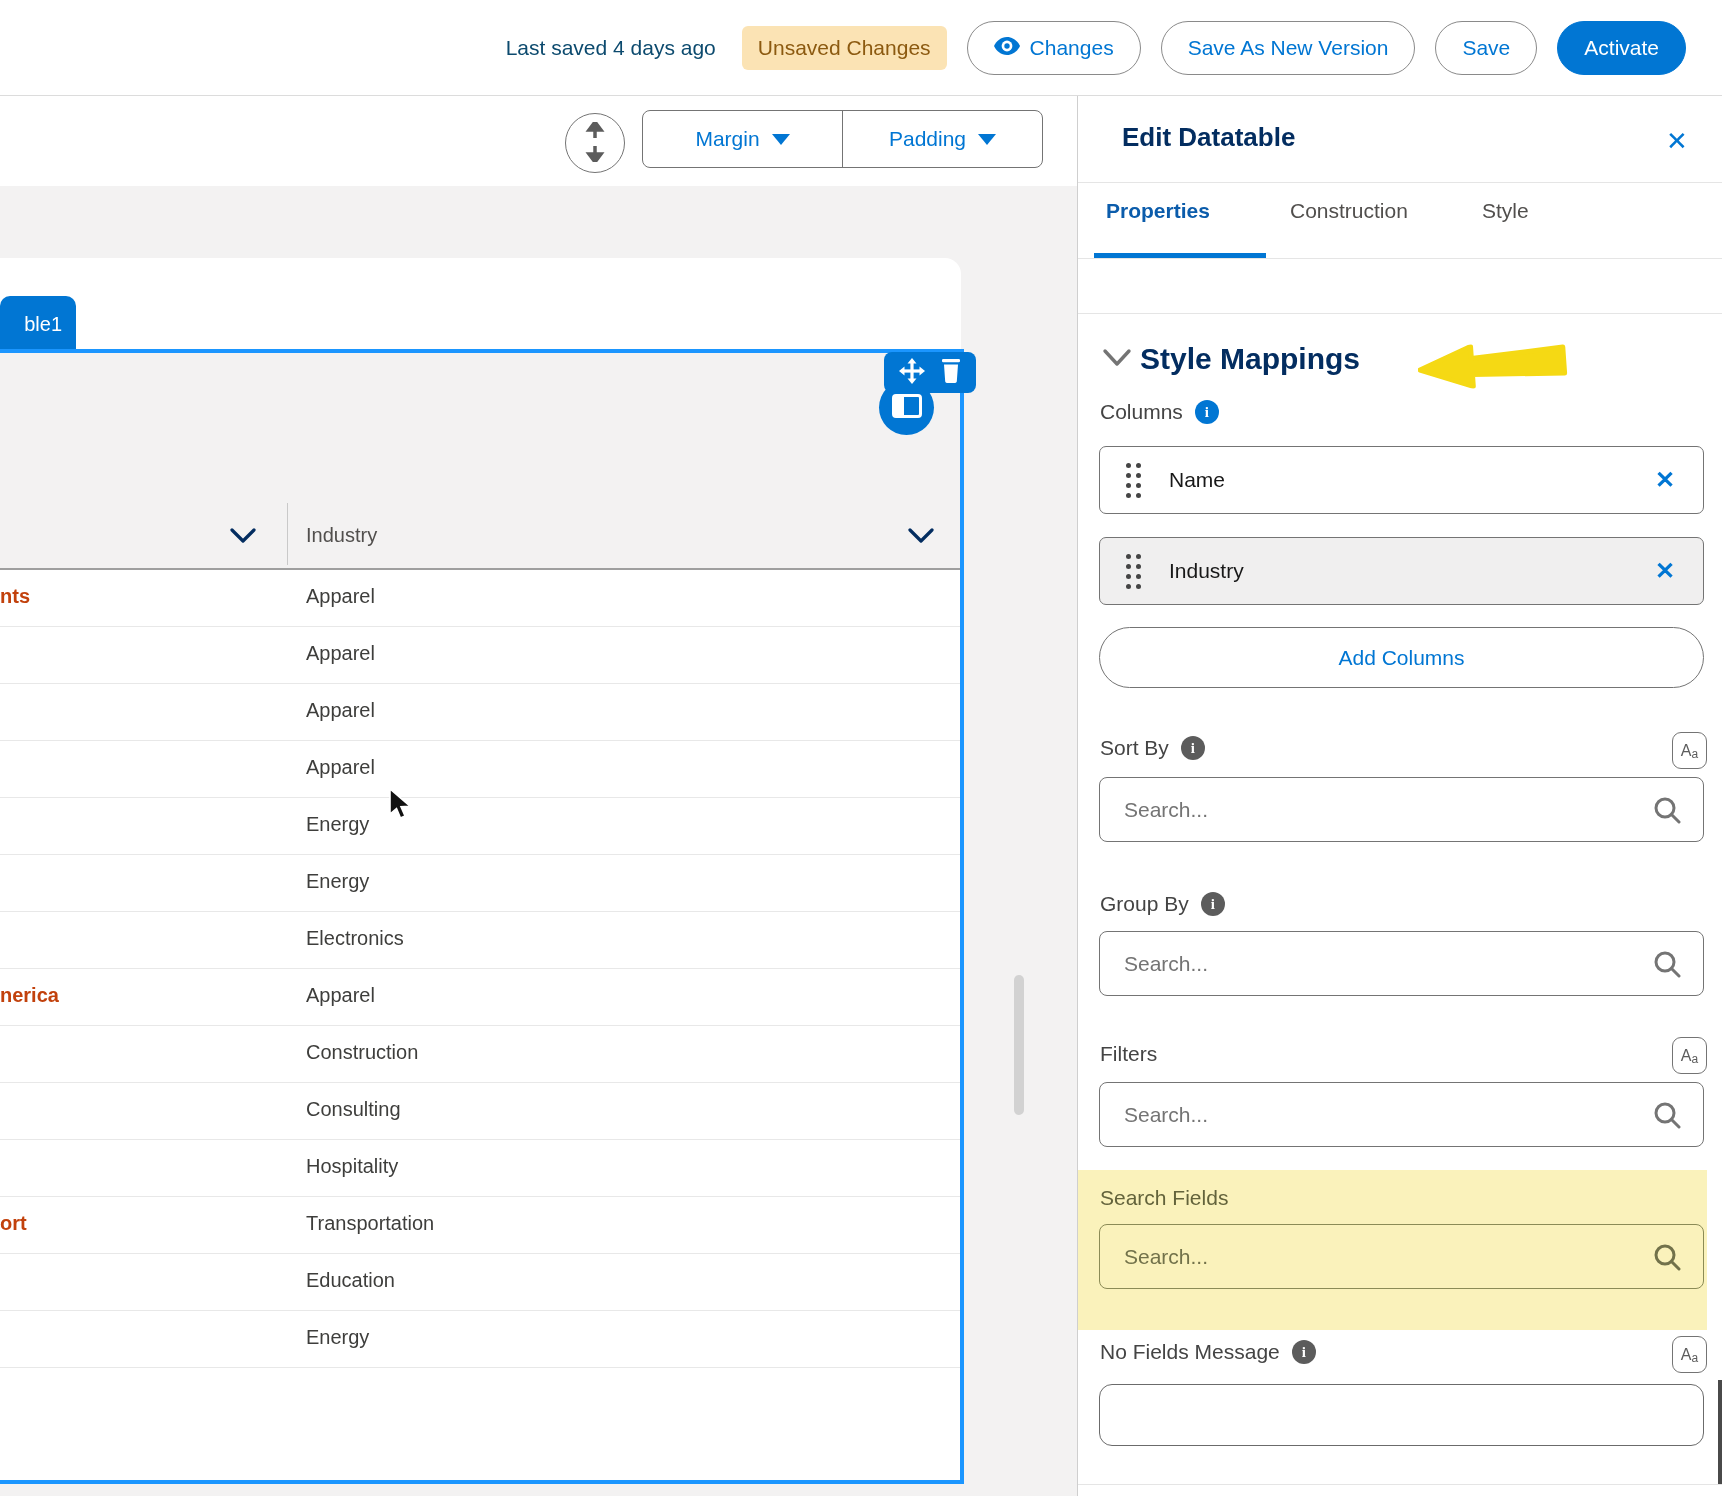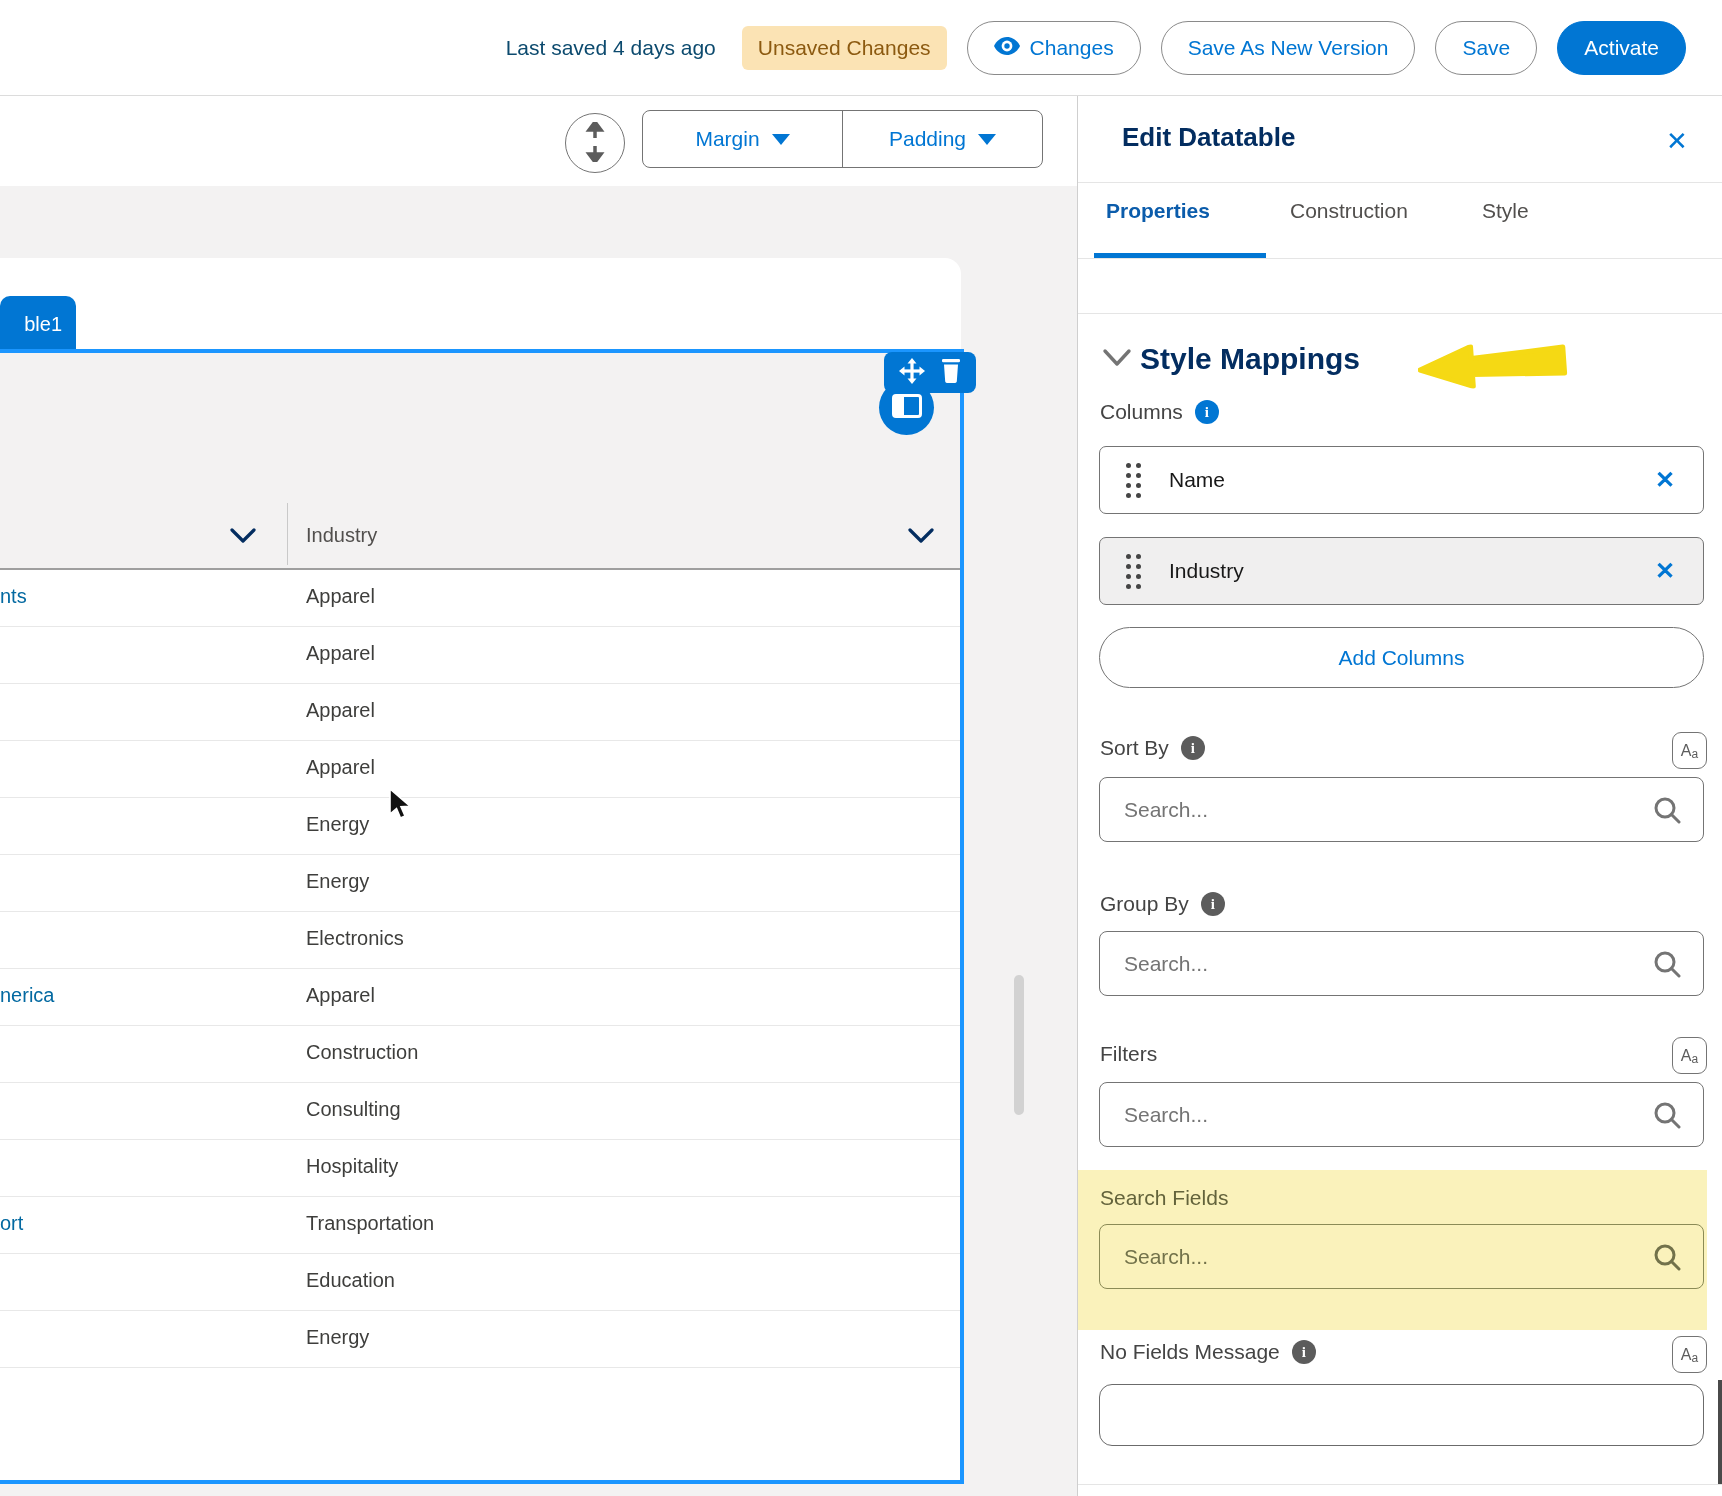--- a/index.html
+++ b/index.html
@@ -41,21 +41,21 @@
   .sel-right  { position:absolute; left:960px; top:349px; width:4px; height:1135px; background:#1b96ff; }
   .sel-bottom { position:absolute; left:0; top:1480px; width:964px; height:4px; background:#1b96ff; }
   .thead-zone { position:absolute; left:0; top:353px; width:960px; height:215px; background:#f3f2f2; }
   .thead-border { position:absolute; left:0; top:568px; width:960px; height:2px; background:#9f9f9f; }
   .col-divider { position:absolute; left:287px; top:503px; width:1px; height:62px; background:#c9c9c9; }
   .th-label { position:absolute; left:306px; top:524px; font-size:20px; font-weight:500; color:#514f4d; }
   .sort-chevron { position:absolute; }
   .rows { position:absolute; left:0; top:570px; width:960px; }
   .trow { position:relative; height:57px; border-bottom:1px solid #e8e8e8; background:#fff; }
   .trow .cell { position:absolute; left:306px; top:15px; font-size:20px; color:#3e3e3c; }
-  .trow .linkcell { position:absolute; left:0; top:15px; font-size:20px; font-weight:400; color:#0369a1; cursor:pointer; }
+  .trow .linkcell { position:absolute; left:0; top:15px; font-size:20px; font-weight:700; color:#c2410c; cursor:pointer; }
 
   .float-pill { position:absolute; left:884px; top:352px; width:92px; height:41px; background:#0176d3;
                 border-radius:8px; display:flex; align-items:center; justify-content:center; gap:16px; z-index:12; }
   .float-circle { position:absolute; left:879px; top:380px; width:55px; height:55px; background:#0176d3;
                   border-radius:50%; display:flex; align-items:center; justify-content:center; z-index:11; }
   .scroll-thumb { position:absolute; left:1014px; top:975px; width:10px; height:140px; background:#d2d2d2;
                   border-radius:5px; z-index:12; }
   .cursor { position:absolute; left:388px; top:788px; z-index:60; }
 
   

